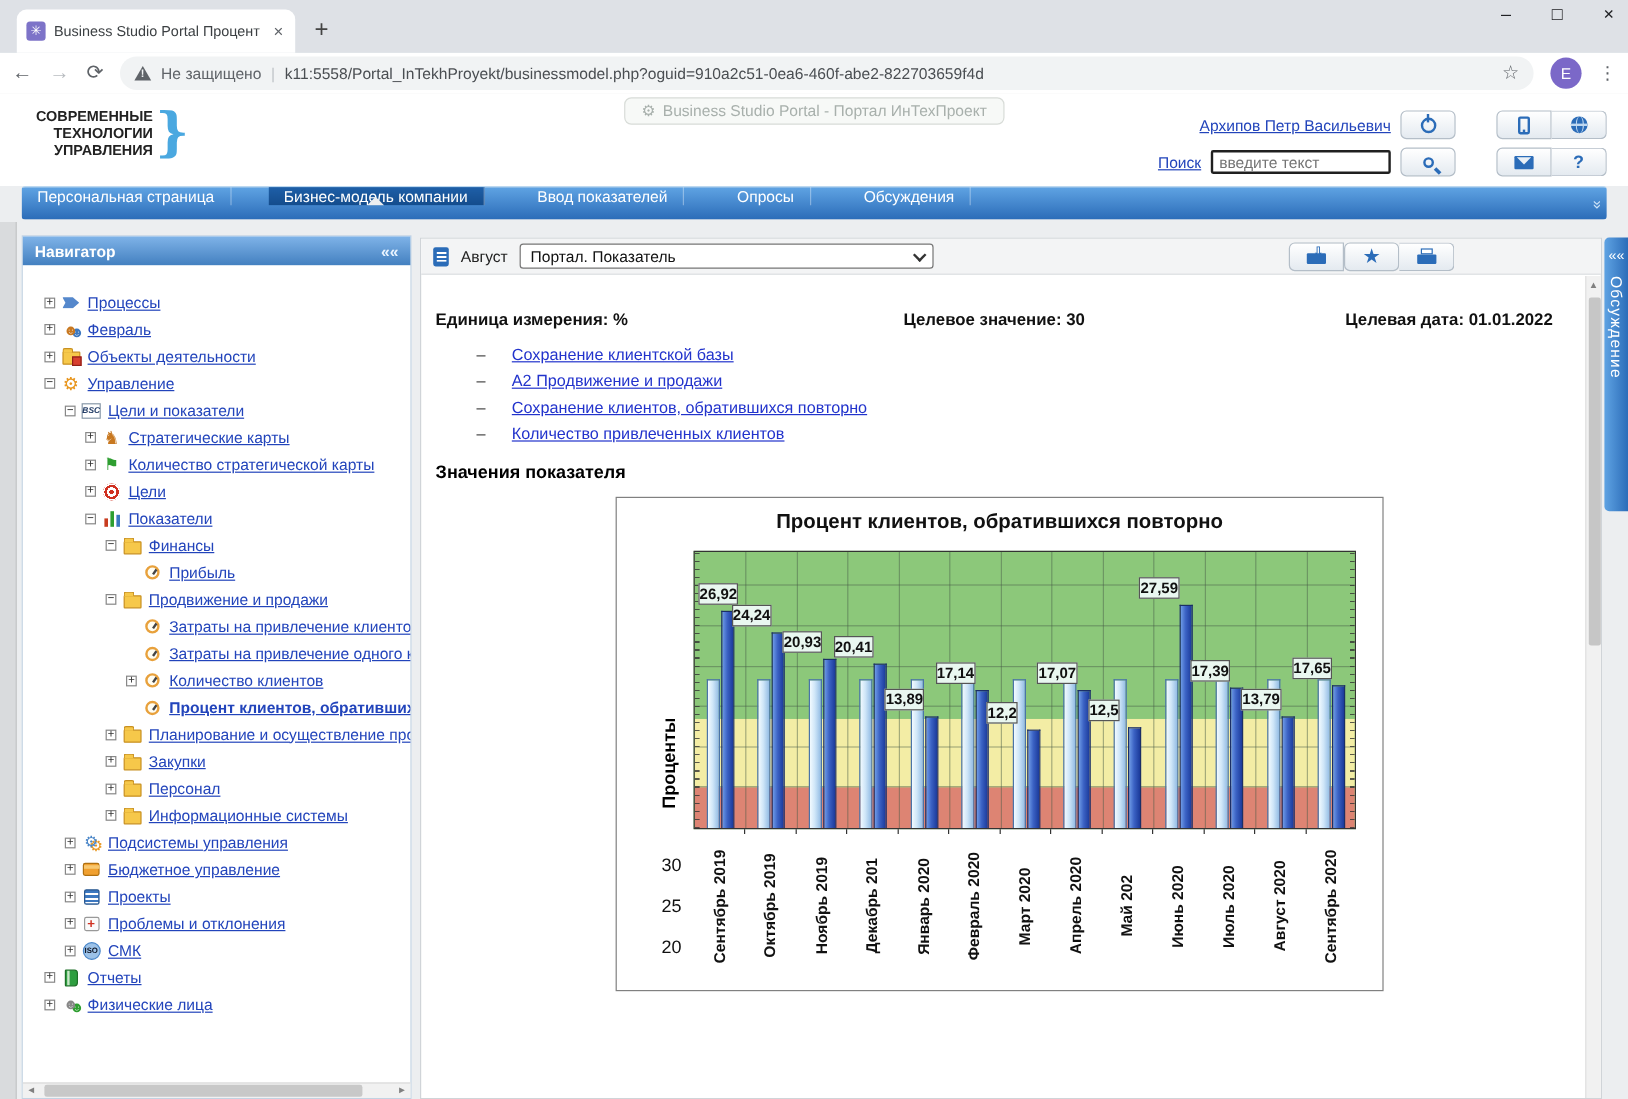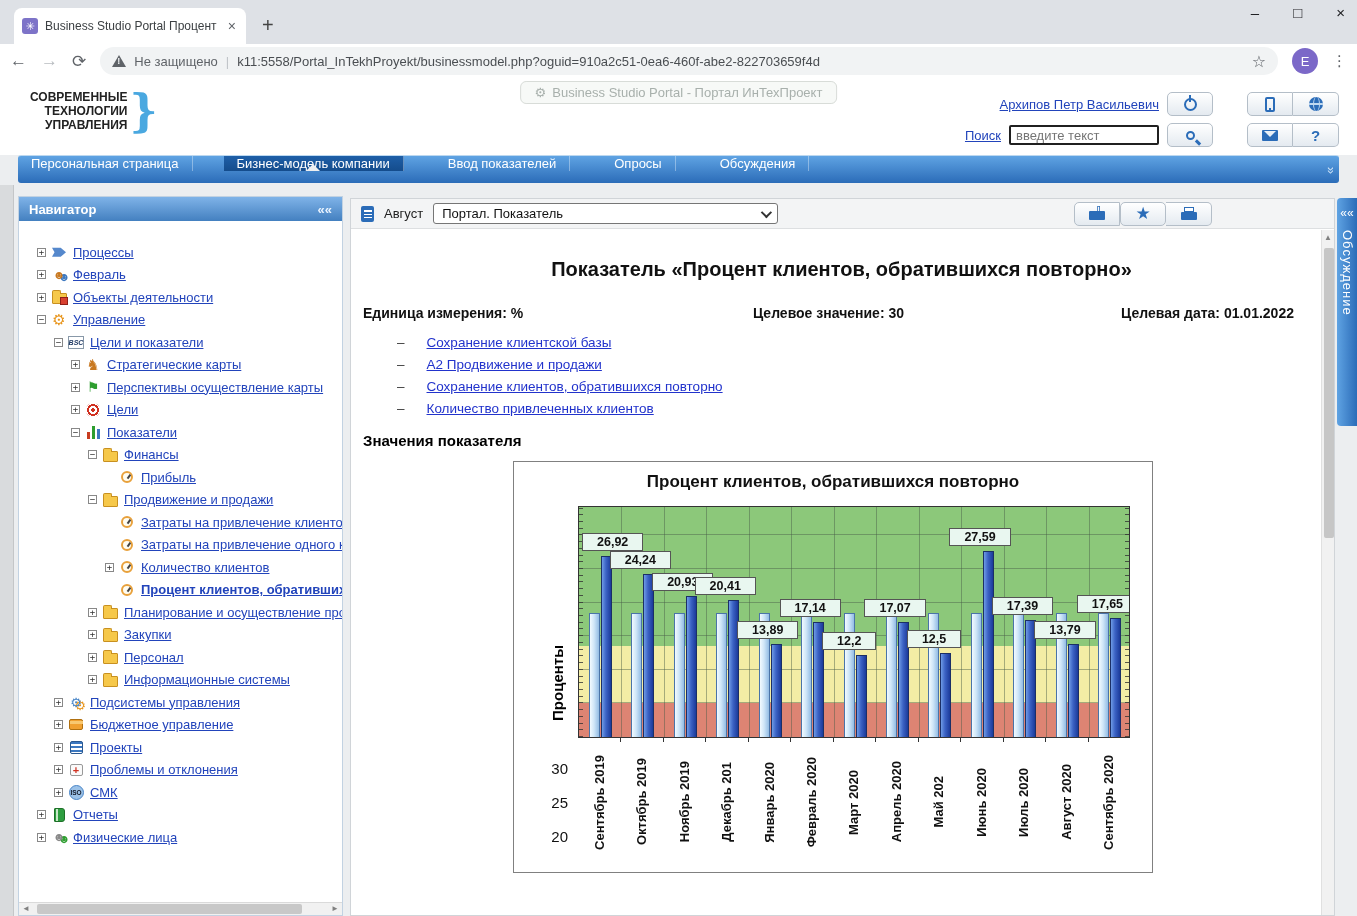--- a/index.html
+++ b/index.html
@@ -160,21 +160,21 @@
   .plotwrap { position:relative; margin-left:64px; width:552px; }
   .plot { position:relative; width:552px; height:232px; border:1.5px solid #333; overflow:hidden; background:#8CC87A; }
   .band { position:absolute; left:0; right:0; }
   .hgrid { position:absolute; left:0; right:0; height:1px; background:rgba(70,90,70,.45); }
   .vgrid { position:absolute; top:0; bottom:0; width:1px; background:rgba(70,90,70,.45); }
   .tickstrip { position:absolute; top:0; bottom:0; width:4px; background:repeating-linear-gradient(to top,#333 0 1px,transparent 1px 6.72px); opacity:.8; }
   .bar { position:absolute; bottom:0; width:11px; border:1px solid #1B2F66; border-bottom:none; }
   .bar.light { background:linear-gradient(to right,#F2FAFF,#CFE6F8 45%,#93BCE4); border-color:#4A74A8; }
   .bar.dark { background:linear-gradient(to right,#6E9BE6,#3B62C4 45%,#1B3A9A); }
   .vlabel { position:absolute; background:#E9F7F0; border:1px solid #555; font-size:12.5px; font-weight:bold;
-            color:#111; padding:1px 14px; white-space:nowrap; }
+            color:#111; padding:1px 0; white-space:nowrap; }
   .ylab { position:absolute; right:100%; margin-right:8px; font-size:15px; color:#111; text-align:right; width:30px; }
   .yaxis-title { position:absolute; left:-58px; top:50%; transform:translateY(-50%) rotate(-90deg); transform-origin:center;
                  font-size:15px; font-weight:bold; white-space:nowrap; }
   .xlabels { position:relative; width:552px; height:122px; }
   .xslot { position:absolute; top:6px; height:116px; display:flex; align-items:center; justify-content:center; }
   .xslot span { writing-mode:vertical-rl; transform:rotate(180deg); font-size:13px; font-weight:bold; color:#111; white-space:nowrap; }
   .xtick { position:absolute; top:0; width:1px; height:4px; background:#333; }
 
   
   .vscroll { position:absolute; right:0; top:31px; bottom:0; width:13px; background:#F1F1F1; border-left:1px solid #E0E0E0; }
@@ -326,21 +326,21 @@
             <span class="tico">
               <span class="ic-knight">♞</span>
             </span>
             <a class="tlink">Стратегические карты</a>
           </div>
           <div class="trow" style="padding-left: 52px;">
             <span class="pmbox">+</span>
             <span class="tico">
               <span class="ic-flag">⚑</span>
             </span>
-            <a class="tlink">Перспективы осуществление карты</a>
+            <a class="tlink">Количество стратегической карты</a>
           </div>
           <div class="trow" style="padding-left: 52px;">
             <span class="pmbox">+</span>
             <span class="tico">
               <span class="ic-target"></span>
             </span>
             <a class="tlink">Цели</a>
           </div>
           <div class="trow" style="padding-left: 52px;">
             <span class="pmbox">−</span>
@@ -505,21 +505,20 @@
           <span class="hbtn">
             <span class="i-print">
                 <span class="paper"></span>
                 <span class="base"></span>
               </span>
           </span>
         </span>
       </div>
 
       <div class="content">
-        <div class="c-title">Показатель «Процент клиентов, обратившихся повторно»</div>
         <div class="meta-row" id="metarow">
             <span class="meta-item">Единица измерения: %</span>
             <span class="meta-item">Целевое значение: 30</span>
             <span class="meta-item">Целевая дата: 01.01.2022</span>
           </div>
         <div id="sections">
             <div class="dash-row">
               <span class="dash">–</span>
               <a class="clink">Сохранение клиентской базы</a>
             </div>

